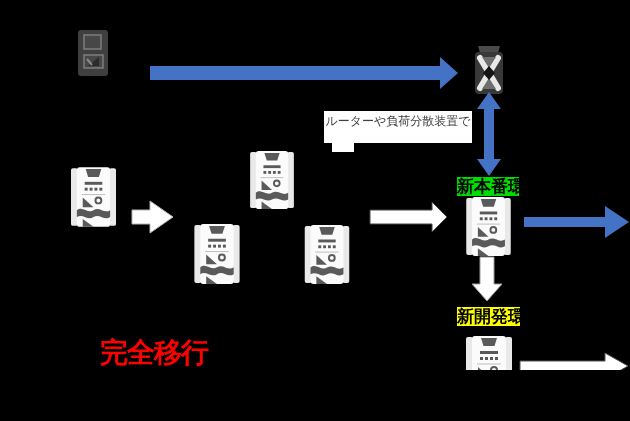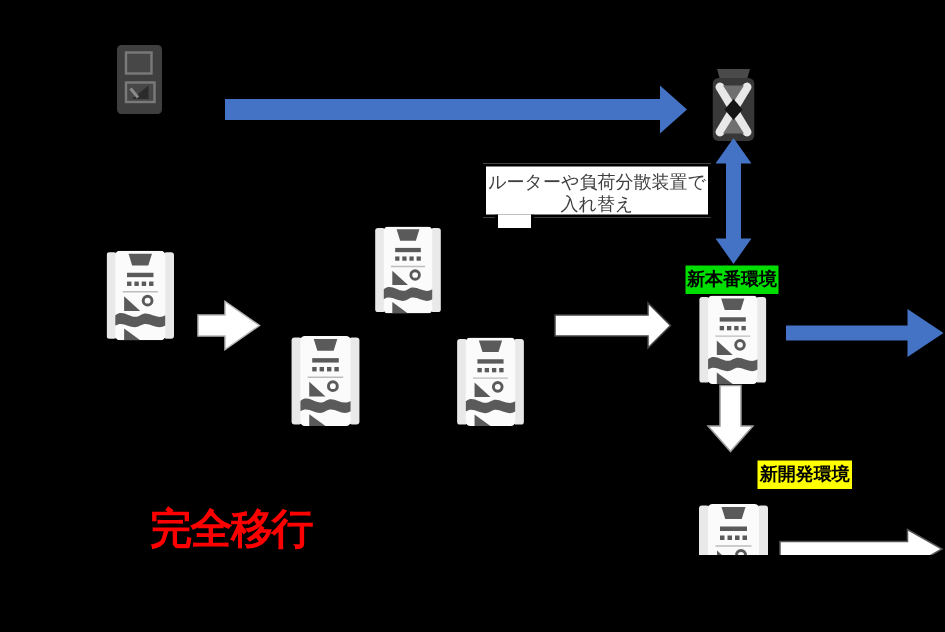--- a/index.html
+++ b/index.html
@@ -25,27 +25,27 @@
   }
   .callout-tail{
     left:330px;top:143px;width:26px;height:11px;
     box-sizing:border-box;
     background:#fff;border:2px solid #000;border-top:none;
     z-index:4;
   }
   
   .env-label{
     box-sizing:border-box;
-    font-size:12px;font-weight:bold;color:#000;
+    font-size:17px;font-weight:bold;color:#000;
     text-align:center;line-height:19px;height:19px;
     white-space:nowrap;
     z-index:3;
   }
   .env-label.green{left:457px;top:177px;width:62px;background:var(--label-green,#00DD00);}
-  .env-label.yellow{left:457px;top:307px;width:63px;background:var(--label-yellow,#FFFF00);margin-left:48px;}
+  .env-label.yellow{left:457px;top:307px;width:63px;background:var(--label-yellow,#FFFF00);}
   
   .red-note{
     left:100px;top:334px;
     color:var(--note-red,#FF0000);
     font-size:28px;font-weight:bold;letter-spacing:-1px;
     white-space:nowrap;
     z-index:3;
   }
   svg{display:block;}
   .blue-fill{fill:var(--arrow-blue,#4472C4);}
@@ -111,21 +111,20 @@
   </div>
 
   <div class="abs" style="left:477px;top:92px;width:24px;height:84px">
     <svg width="24" height="84">
       <polygon class="blue-fill" points="12,0 24,17 17,17 17,67 24,67 12,84 0,67 7,67 7,17 0,17"></polygon>
     </svg>
   </div>
 
   <div class="abs callout">
     <div>ルーターや負荷分散装置で</div>
-    <div>入れ替え</div>
   </div>
   <div class="abs callout-tail"></div>
 
   <div class="abs env-label green">新本番環境</div>
 
   <div class="abs" style="left:465px;top:197px;width:47px;height:59px">
     <svg width="47" height="59">
         <use href="#sym-server"></use>
       </svg>
   </div>

